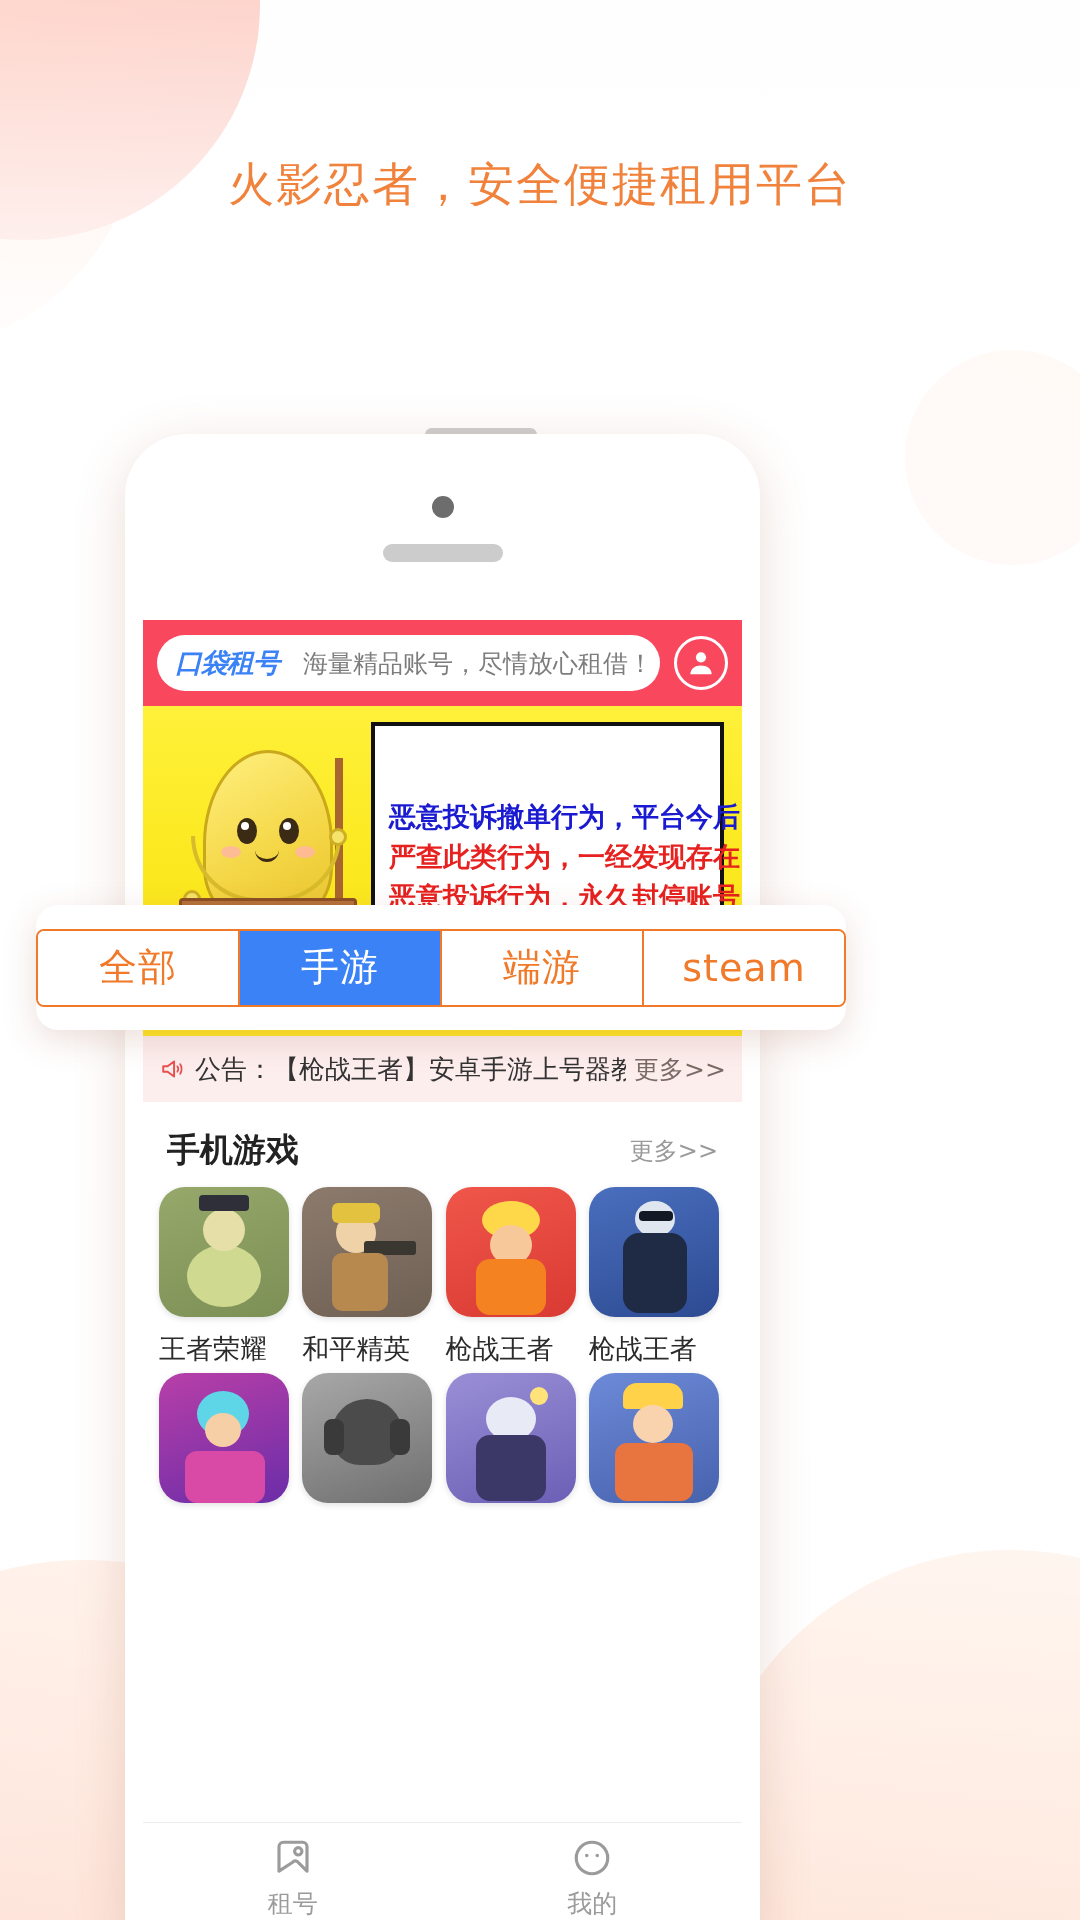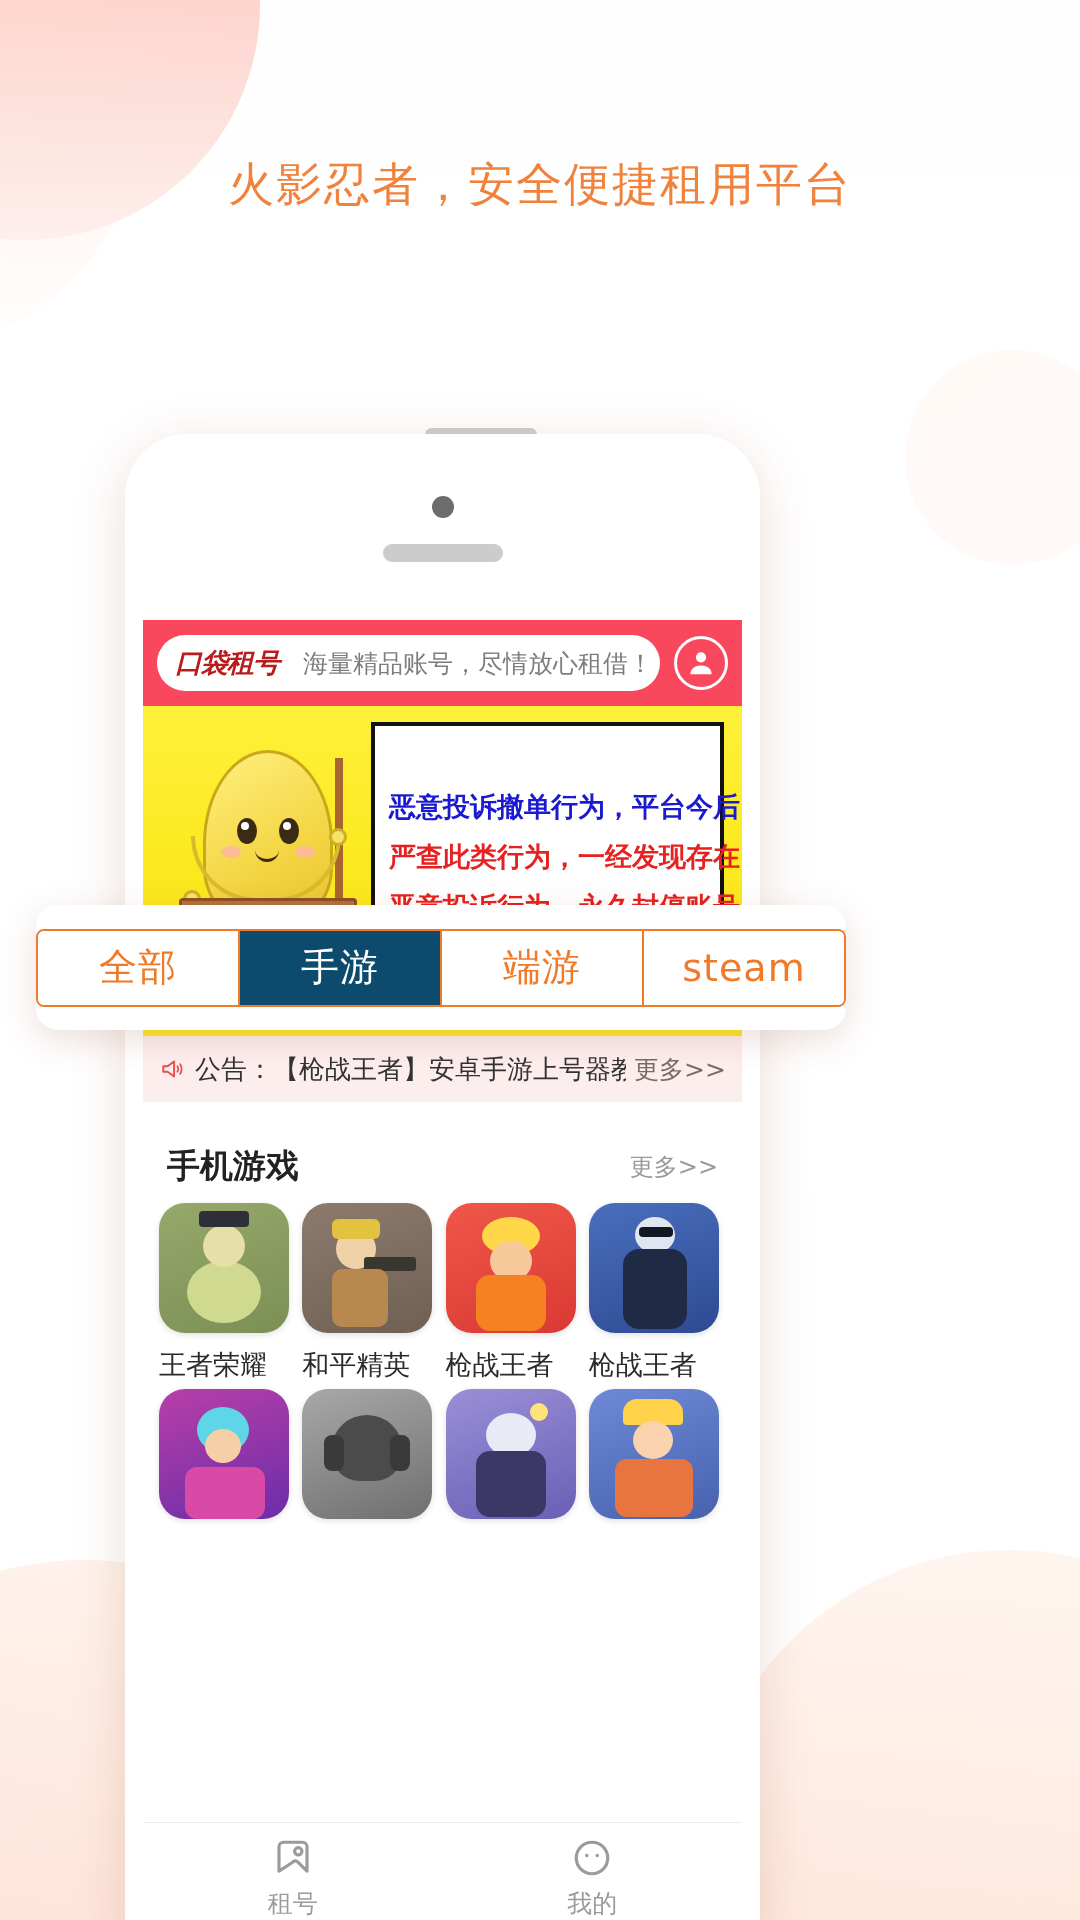--- a/index.html
+++ b/index.html
@@ -96,21 +96,21 @@
   
   .app-header {
     height: 86px; background: #f9485e;
     display:flex; align-items:center; padding: 0 14px; gap: 14px;
   }
   .search-pill {
     flex: 1; height: 56px; background:#fff; border-radius: 28px;
     display:flex; align-items:center; padding: 0 10px 0 18px; gap: 12px; overflow:hidden;
   }
   .brand-logo {
-    font-size: 27px; font-weight: 800; font-style: italic; color:#b91c1c;
+    font-size: 27px; font-weight: 800; font-style: italic; color:#3b82f6;
     letter-spacing: -1px; white-space: nowrap;
   }
   .brand-div { width:2px; height:30px; background:#d8d8d8; }
   .search-placeholder { font-size: 25px; color:#7d7d7d; white-space:nowrap; }
   .avatar-btn {
     width: 54px; height: 54px; border-radius: 50%;
     border: 3px solid #fff; display:flex; align-items:center; justify-content:center;
     flex: 0 0 auto;
   }
   .avatar-btn svg { width: 34px; height: 34px; }
@@ -148,40 +148,40 @@
   }
   .mascot .pole { position:absolute; left: 164px; top: 18px; width:8px; height:150px; background:#a9652f; }
   .mascot .rope { position:absolute; left: 20px; top: 96px; width: 150px; height: 66px;
     border: 4px solid #d8bb2a; border-top:none; border-radius: 0 0 70px 70px; }
   .mascot .knob1,.mascot .knob2{position:absolute;width:18px;height:18px;border-radius:50%;background:#f6e36a;border:3px solid #cdae24;}
   .mascot .knob1{left:12px;top:150px;} .mascot .knob2{left:158px;top:88px;}
 
   .notice-card {
     position:absolute; left: 228px; top: 16px; right: 18px; bottom: 44px;
     background:#fff; border: 4px solid #111; padding: 10px 14px;
-    display:flex; flex-direction:column; justify-content:center; gap: 12px;
+    display:flex; flex-direction:column; justify-content:center; gap: 2px;
   }
   .notice-card p {
     font-size: 27px; font-weight: 700; line-height: 1.42; white-space: nowrap;
   }
   .nc-blue { color:#1a1ad0; } .nc-red { color:#e6211f; }
 
   
   .announce {
     height: 66px; background: #fdeeee;
     display:flex; align-items:center; padding: 0 16px; gap: 8px;
   }
   .horn { width: 28px; height: 26px; flex:0 0 auto; }
   .announce-text { flex:1; font-size: 26px; color:#333; white-space:nowrap; overflow:hidden; }
   .more-link { font-size: 25px; color:#7b6a66; flex:0 0 auto; }
 
   
   .section-head {
     display:flex; align-items:center; justify-content:space-between;
-    padding: 42px 24px 14px 24px;
+    padding: 26px 24px 14px 24px;
   }
   .section-title { font-size: 33px; font-weight: 800; color:#222; }
   .section-more { font-size: 24px; color:#9a9a9a; }
 
   .game-grid {
     display:grid; grid-template-columns: repeat(4,1fr); gap: 6px 6px;
     padding: 0 16px;
   }
   .game-cell { display:flex; flex-direction:column; gap: 14px; }
   .game-thumb {
@@ -222,21 +222,21 @@
   .cat-tabs {
     display:flex; border:2px solid #f07a2a; border-radius: 8px; overflow:hidden;
     width: 856px; height: 78px;
   }
   .cat-tab {
     flex:1; display:flex; align-items:center; justify-content:center;
     font-size: 38px; color:#f07a2a; border-right:2px solid #f07a2a; background:#fff;
     letter-spacing: 1px;
   }
   .cat-tab:last-child { border-right:none; }
-  .cat-tab.active { background:#0c4a6e; color:#fff; }
+  .cat-tab.active { background:#3b82f6; color:#fff; }
 </style>
 </head>
 <body>
 
 <div class="bg-layer">
   <div class="blob-tl2"></div>
   <div class="blob-tl"></div>
   <div class="blob-right"></div>
   <div class="blob-bl-light"></div>
   <div class="blob-bl"></div>

